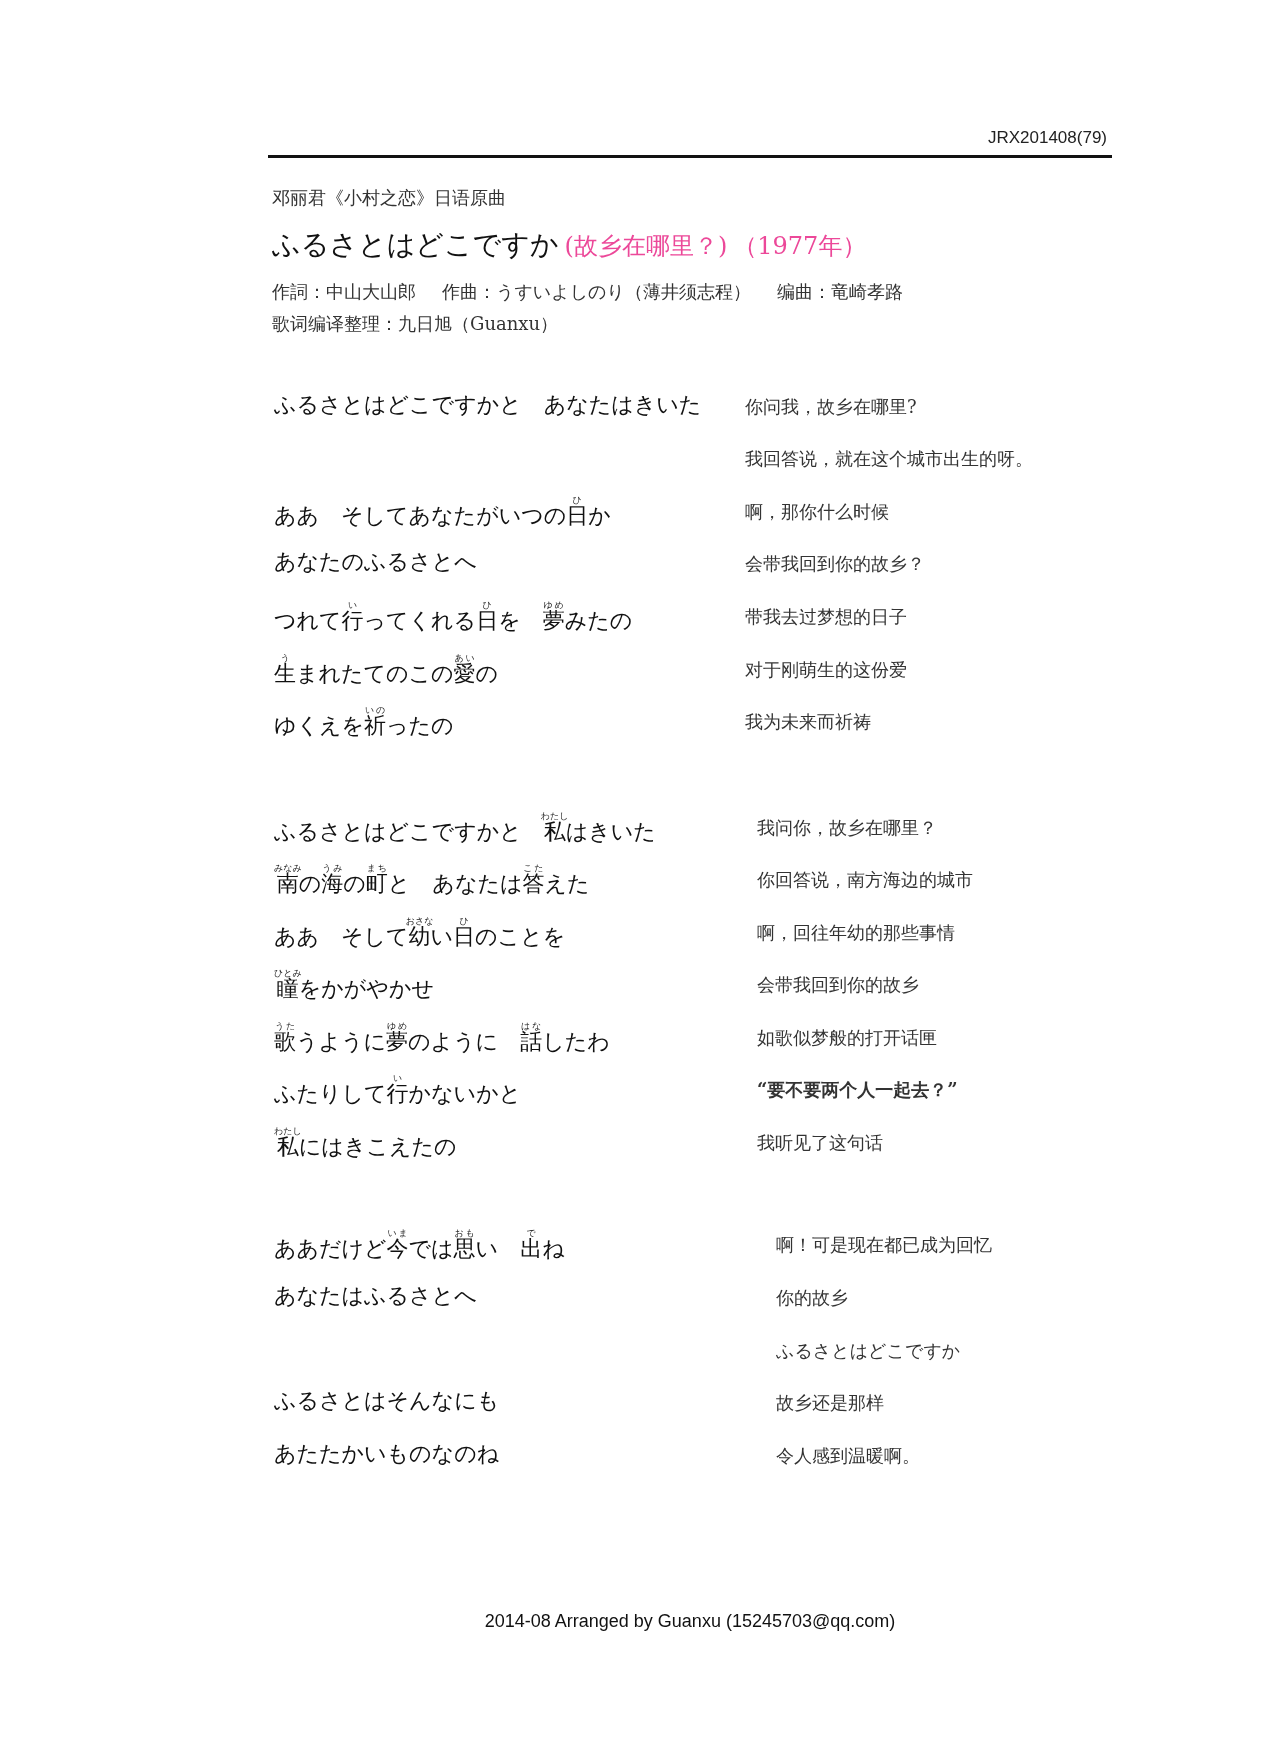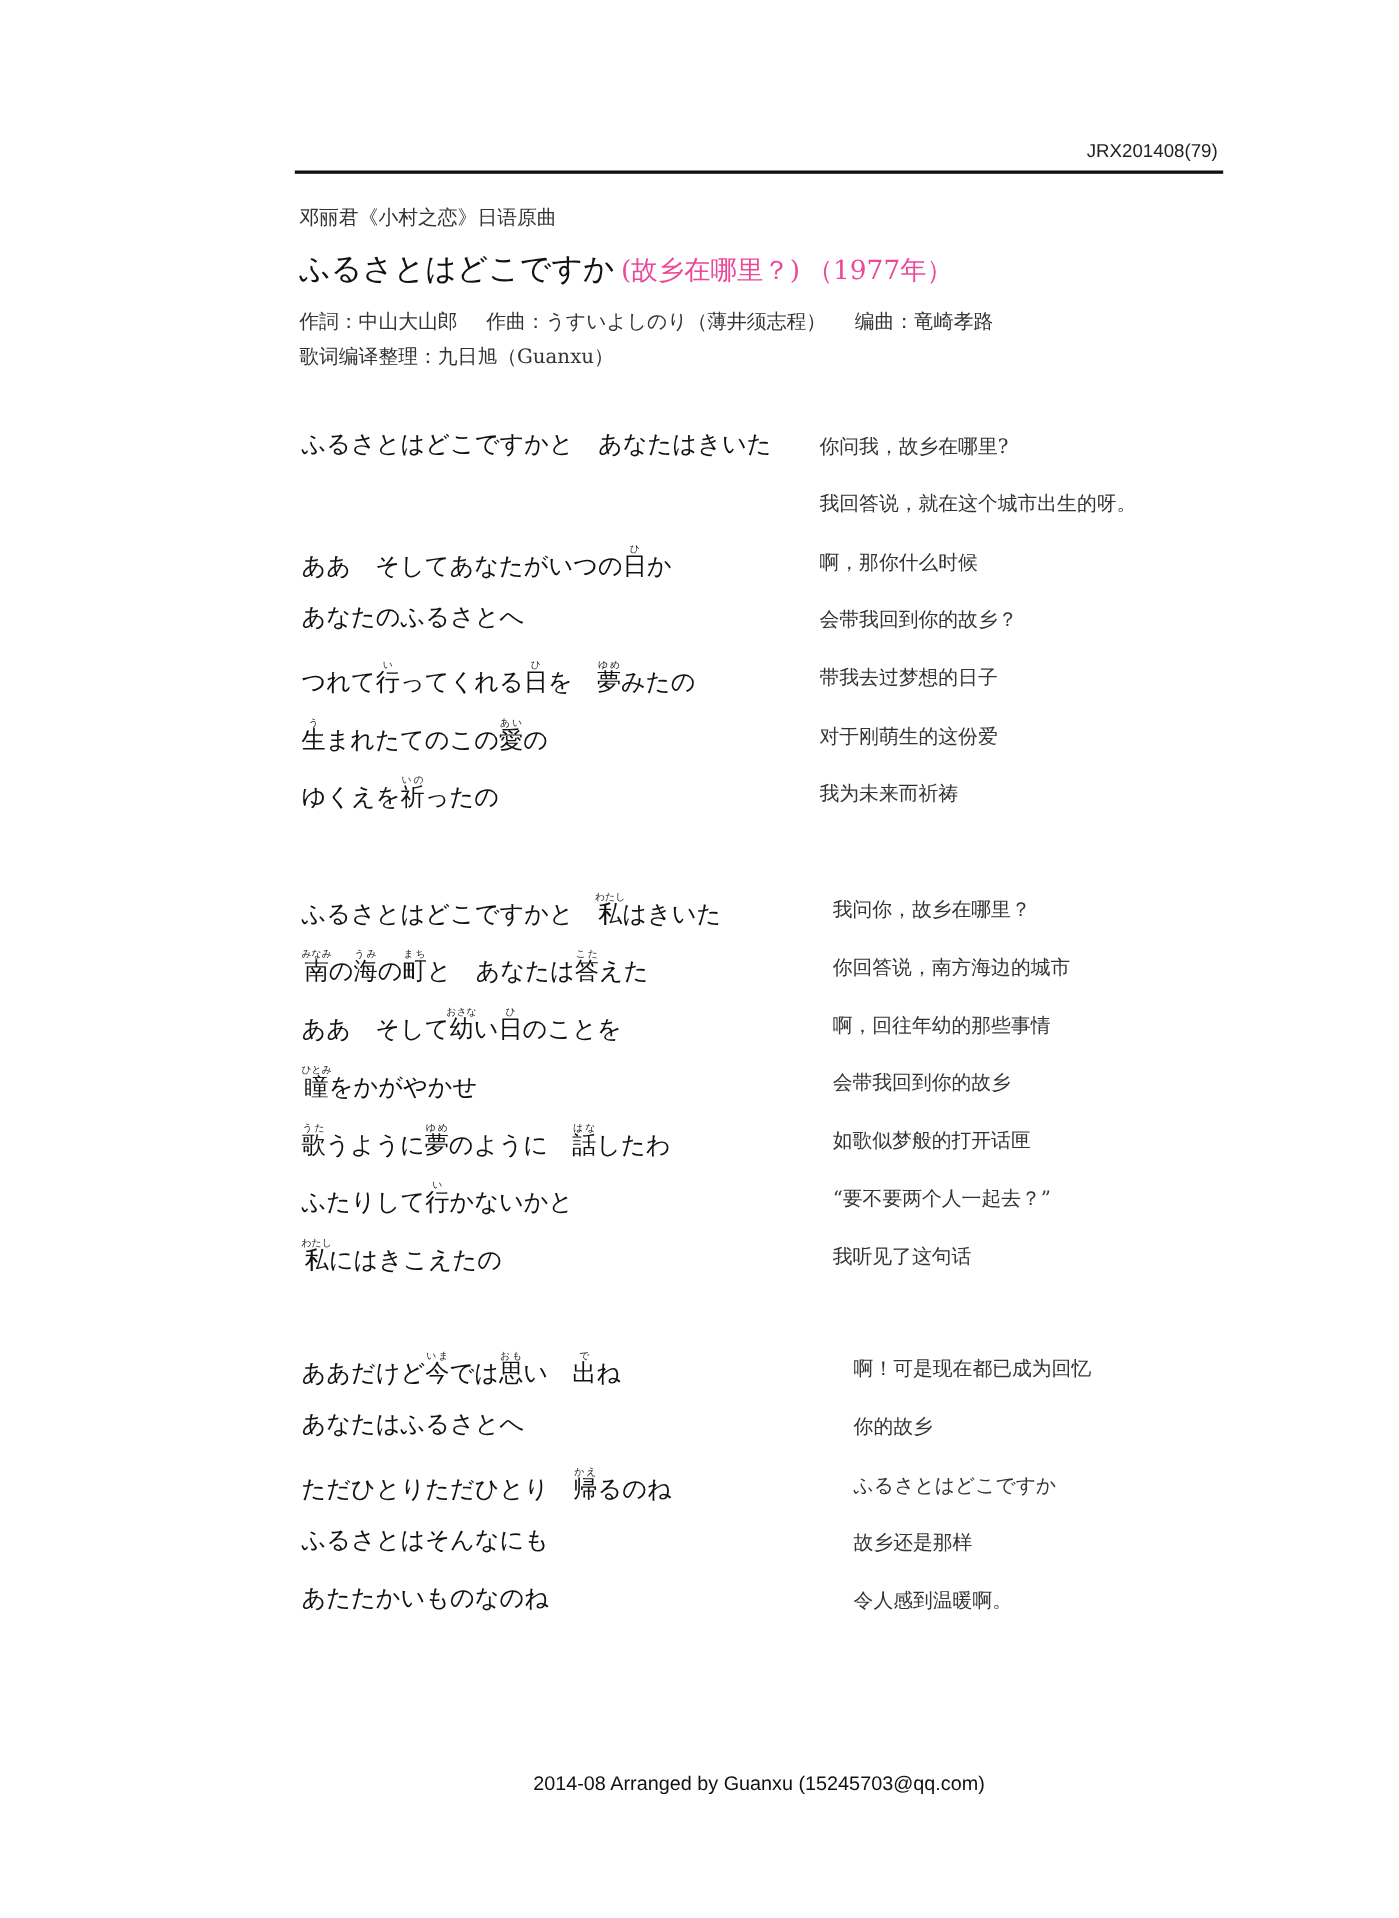--- a/index.html
+++ b/index.html
@@ -80,36 +80,35 @@
     <div class="lyric-row" style="top: 968px;">
       <div class="jp"><ruby>瞳<rt>ひとみ</rt></ruby>をかがやかせ</div>
       <div class="cn" style="left: 757px;">会带我回到你的故乡</div>
     </div>
     <div class="lyric-row" style="top: 1021px;">
       <div class="jp"><ruby>歌<rt>うた</rt></ruby>うように<ruby>夢<rt>ゆめ</rt></ruby>のように　<ruby>話<rt>はな</rt></ruby>したわ</div>
       <div class="cn" style="left: 757px;">如歌似梦般的打开话匣</div>
     </div>
     <div class="lyric-row" style="top: 1073px;">
       <div class="jp">ふたりして<ruby>行<rt>い</rt></ruby>かないかと</div>
-      <div class="cn" style="left: 757px;">“要不要两个人一起去？”</div>
+      <div class="cn" style="left: 757px; font-weight: bold;">“要不要两个人一起去？”</div>
     </div>
     <div class="lyric-row" style="top: 1126px;">
       <div class="jp"><ruby>私<rt>わたし</rt></ruby>にはきこえたの</div>
       <div class="cn" style="left: 757px;">我听见了这句话</div>
     </div>
     <div class="lyric-row" style="top: 1228px;">
       <div class="jp">ああだけど<ruby>今<rt>いま</rt></ruby>では<ruby>思<rt>おも</rt></ruby>い　<ruby>出<rt>で</rt></ruby>ね</div>
       <div class="cn" style="left: 776px;">啊！可是现在都已成为回忆</div>
     </div>
     <div class="lyric-row" style="top: 1281px;">
       <div class="jp">あなたはふるさとへ</div>
       <div class="cn" style="left: 776px;">你的故乡</div>
     </div>
     <div class="lyric-row" style="top: 1334px;">
-      <div class="jp">ただひとりただひとり　<ruby>帰<rt>かえ</rt></ruby>るのね</div>
       <div class="cn" style="left: 776px;">ふるさとはどこですか</div>
     </div>
     <div class="lyric-row" style="top: 1386px;">
       <div class="jp">ふるさとはそんなにも</div>
       <div class="cn" style="left: 776px;">故乡还是那样</div>
     </div>
     <div class="lyric-row" style="top: 1439px;">
       <div class="jp">あたたかいものなのね</div>
       <div class="cn" style="left: 776px;">令人感到温暖啊。</div>
     </div>

